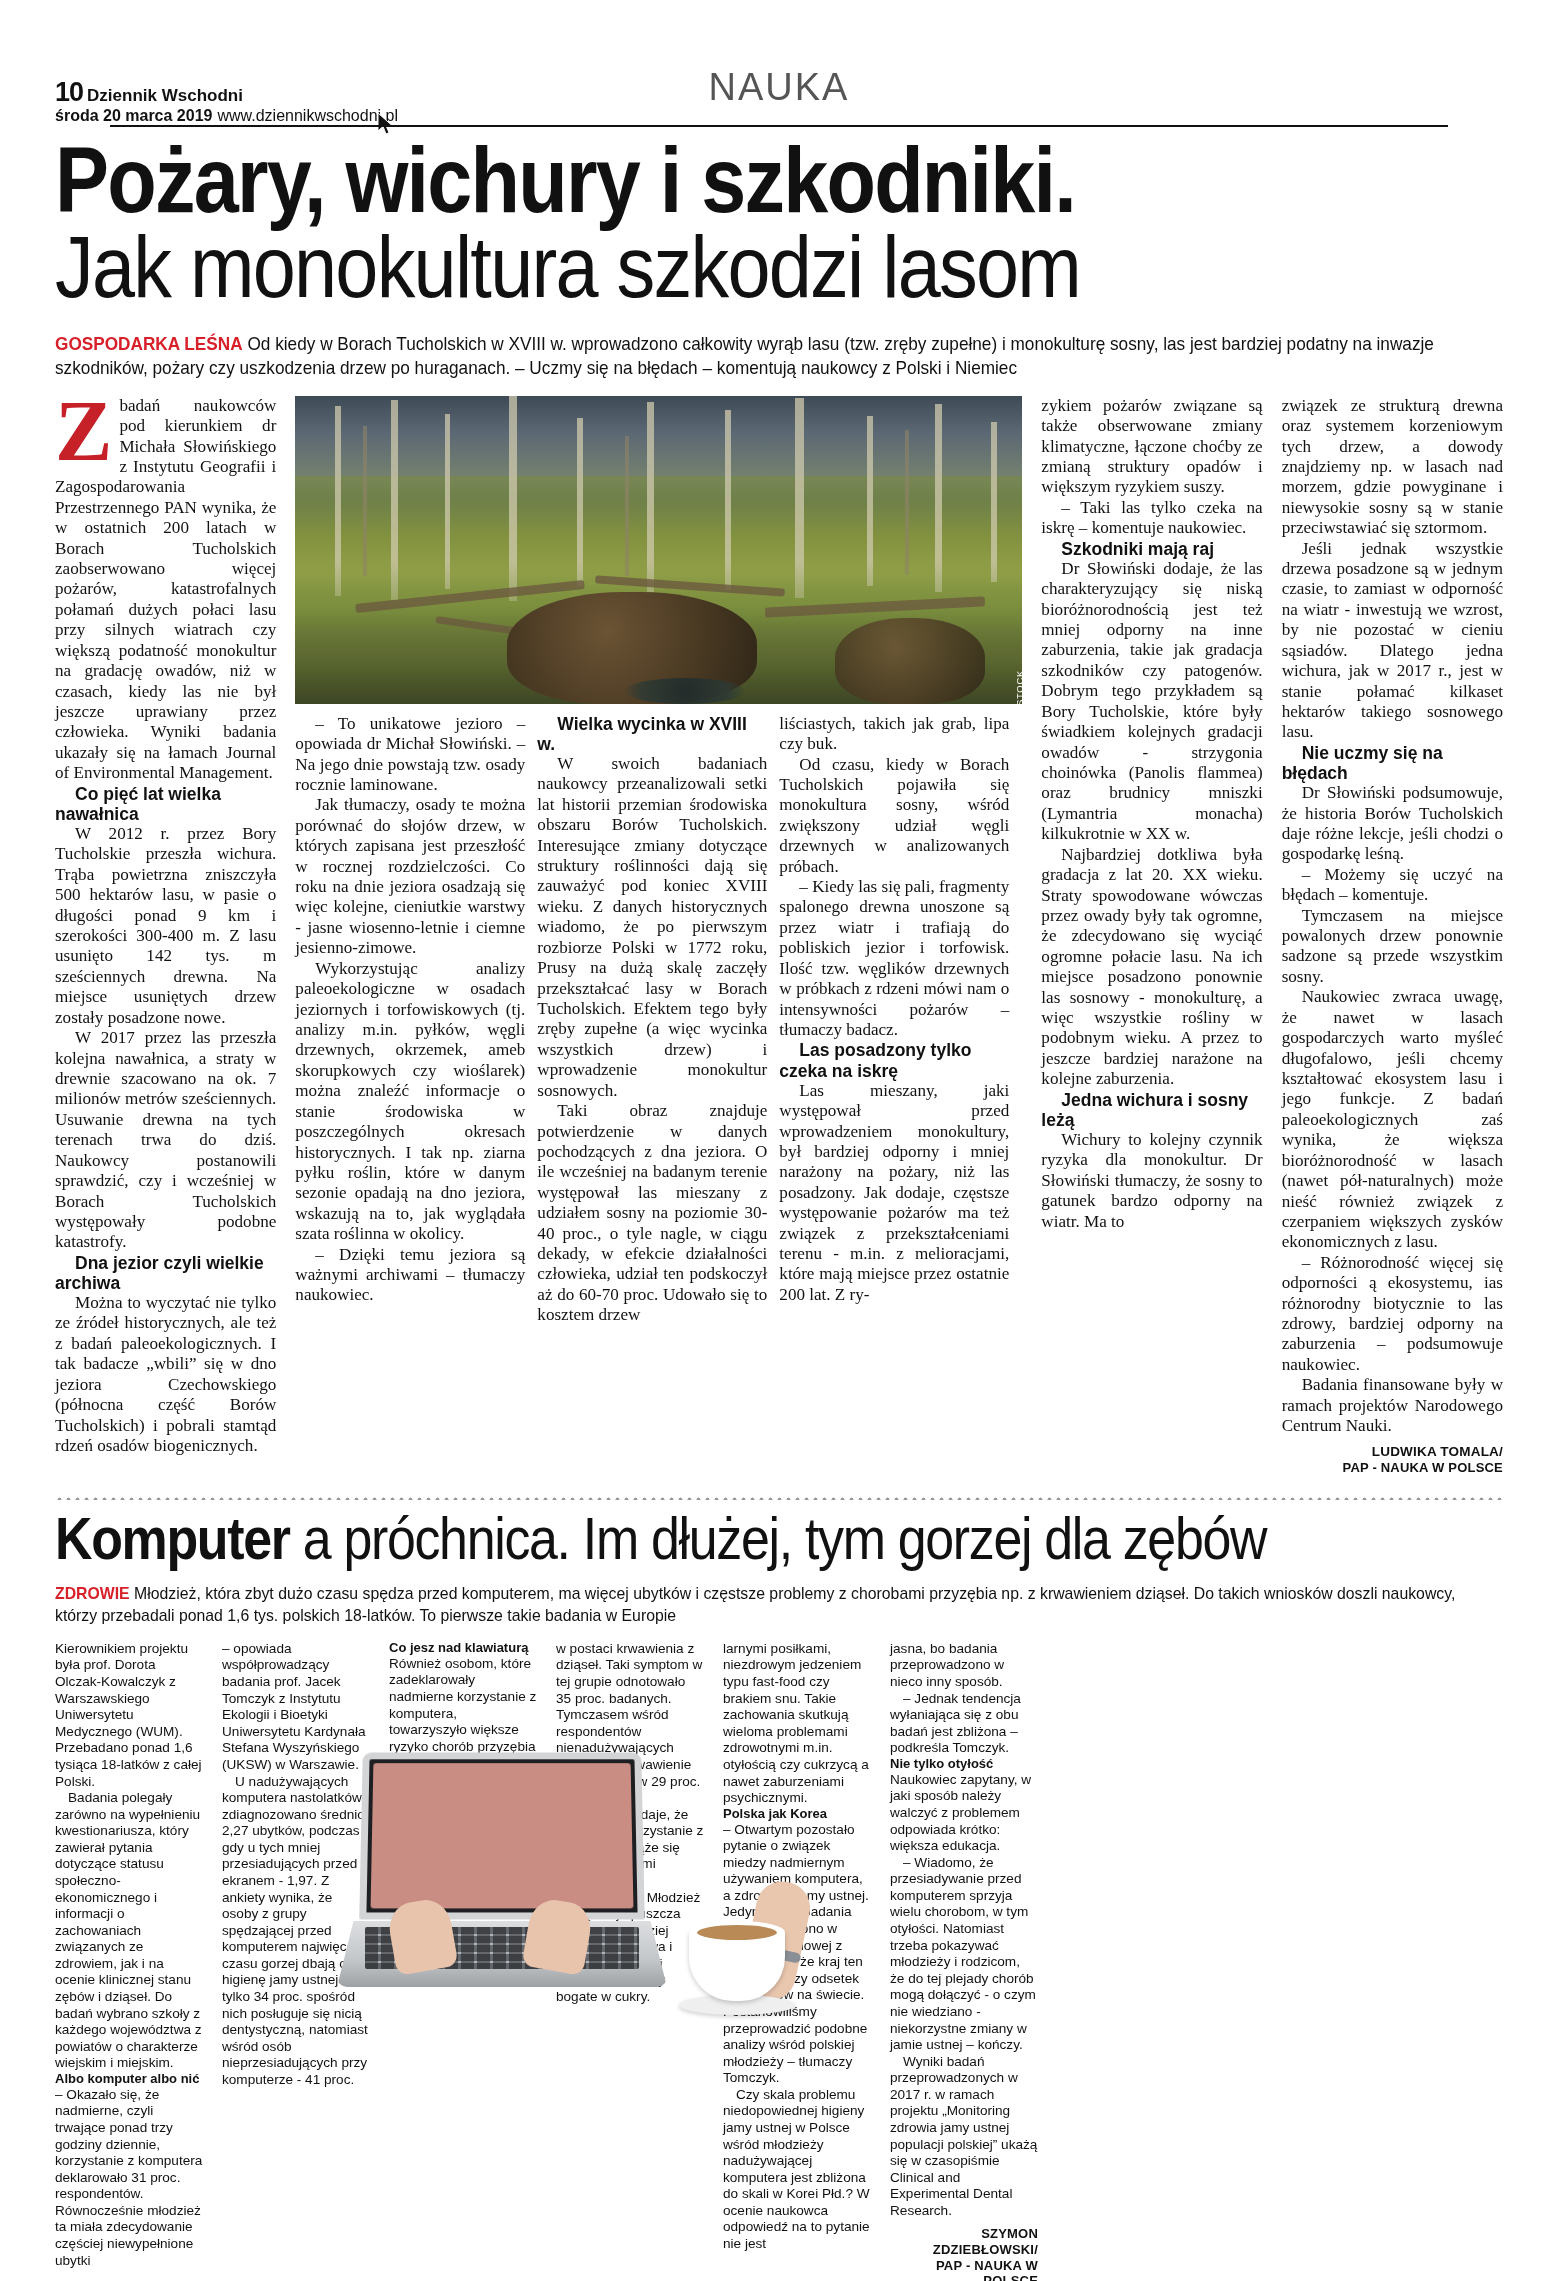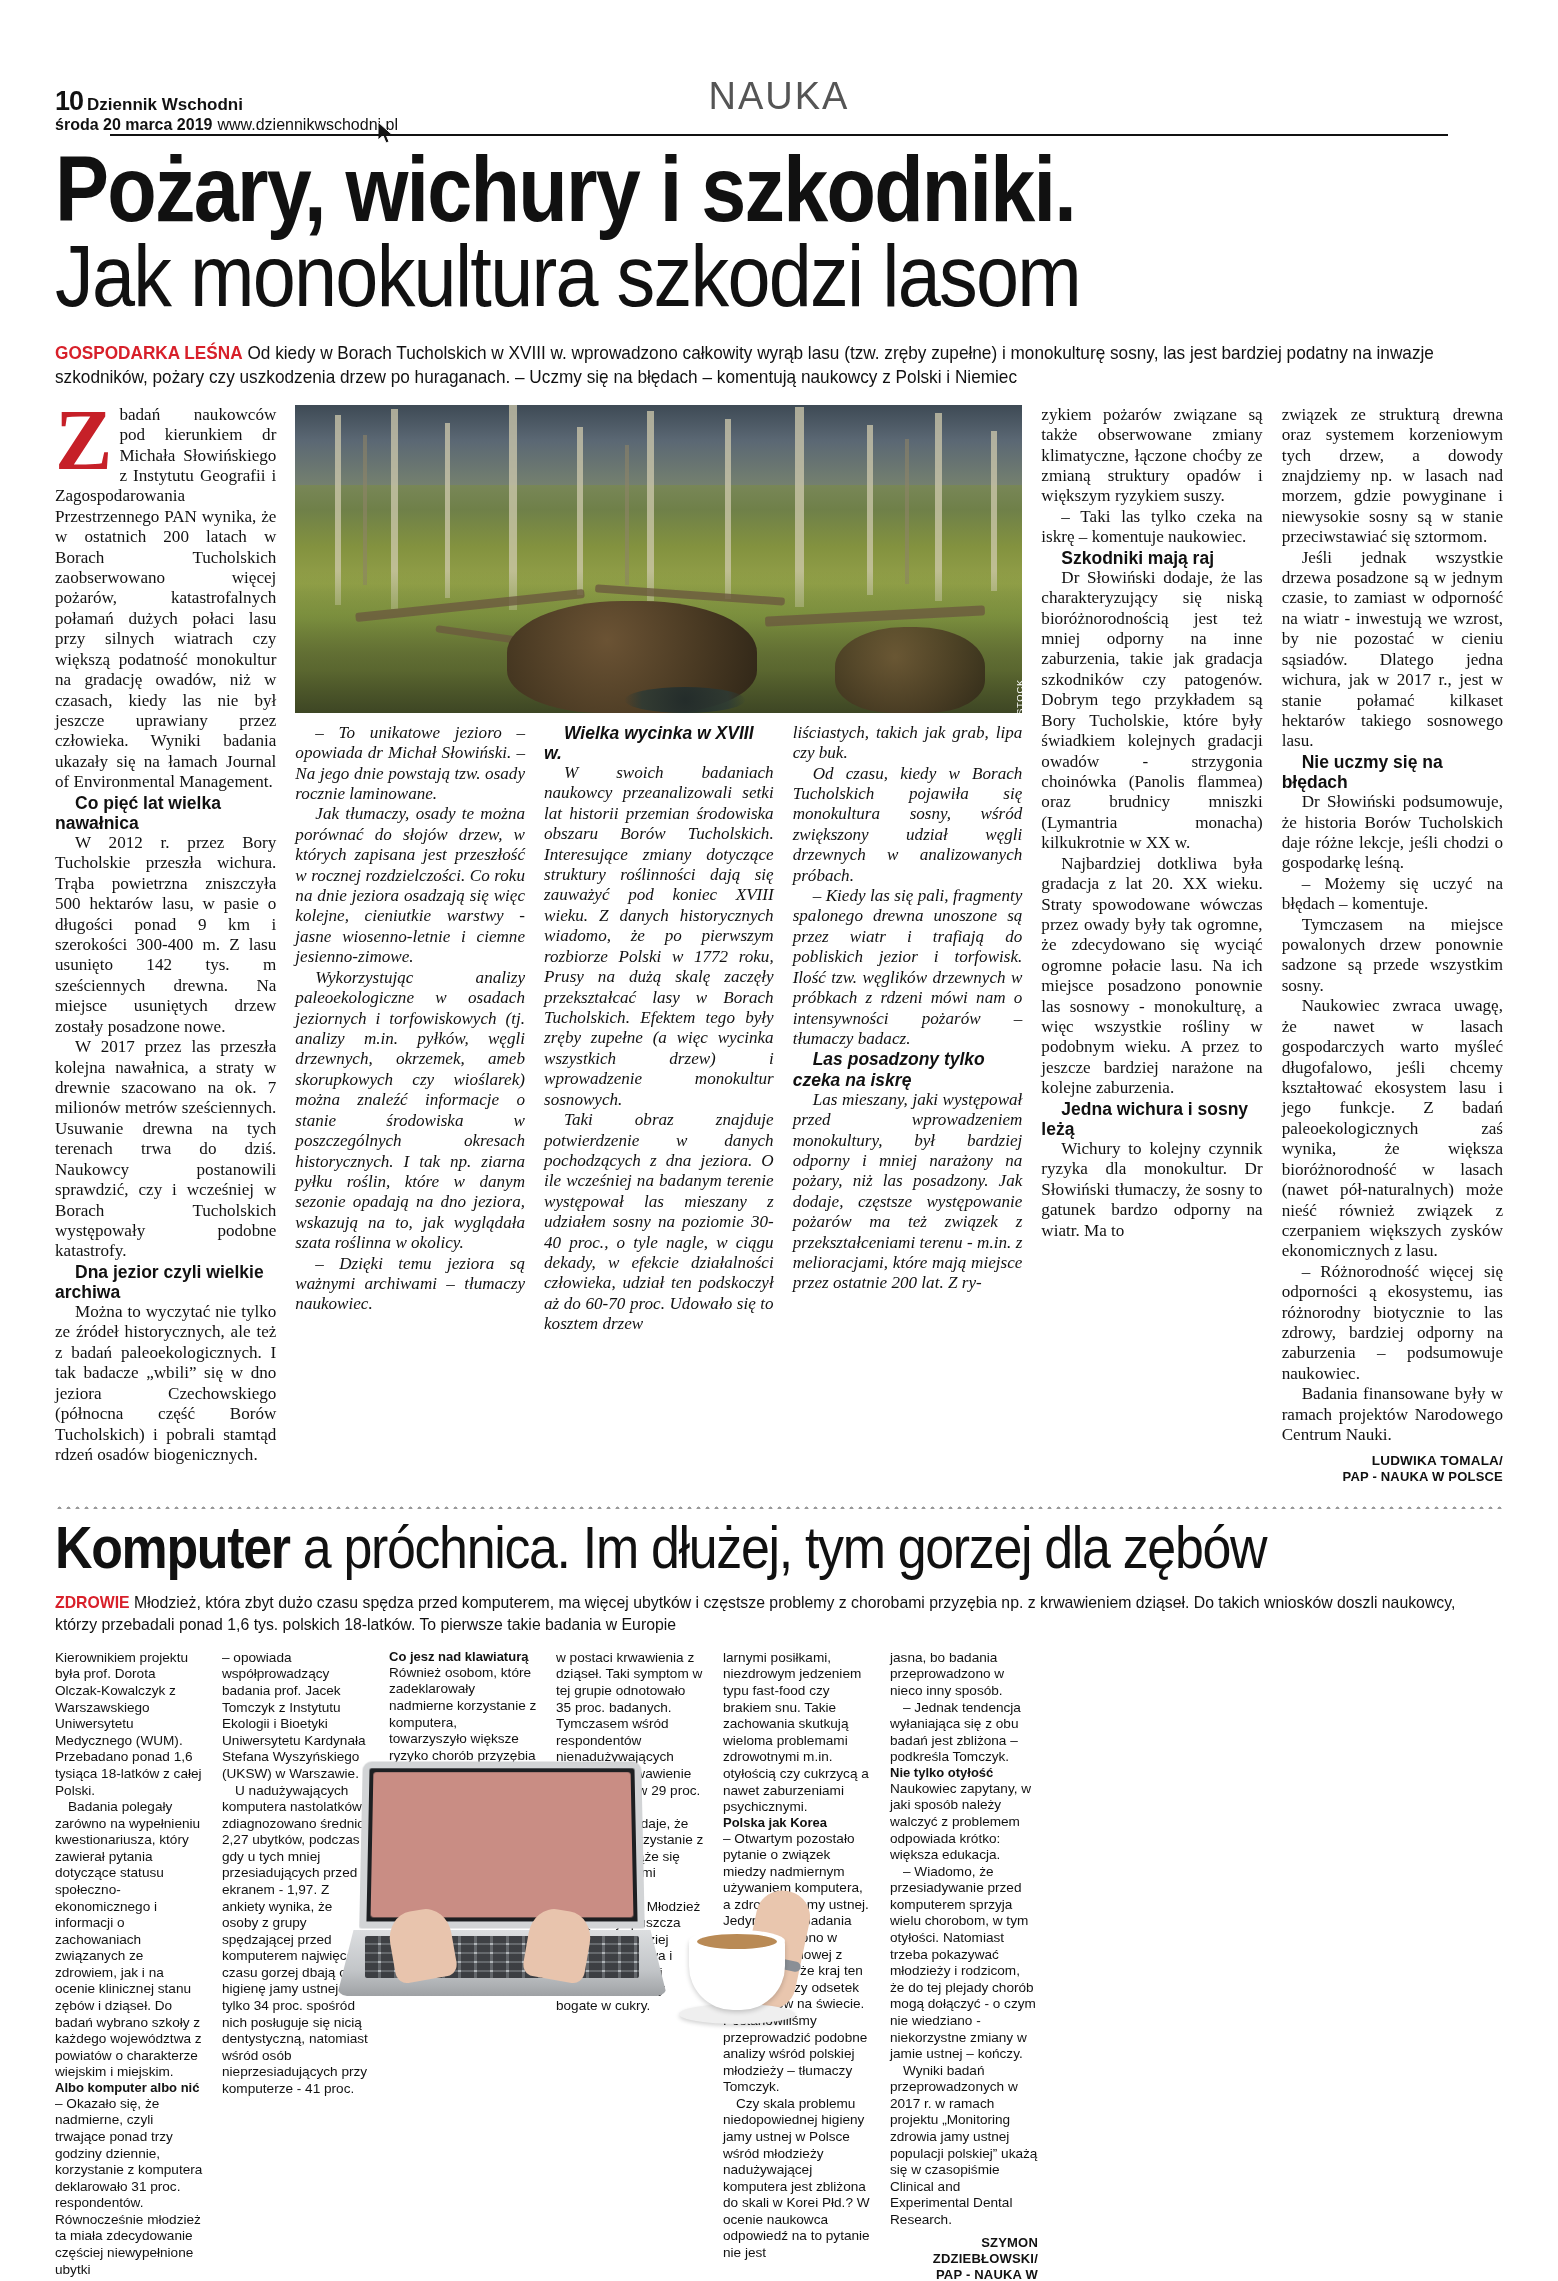--- a/index.html
+++ b/index.html
@@ -8,21 +8,21 @@
     width:1558px; height:2281px;
     background:#ffffff;
     font-family:"Liberation Serif", serif;
     color:#111;
     position:relative;
     overflow:hidden;
   }
   .page { position:relative; width:1558px; height:2281px; padding:0 55px; }
 
   
-  .masthead { position:relative; height:110px; padding-top:59px;margin-top:9px; }
+  .masthead { position:relative; height:110px; padding-top:59px; }
   .mast-left { position:absolute; left:0; top:78px; line-height:1.05; }
   .mast-line1 { font-family:"Liberation Sans", sans-serif; font-weight:bold; }
   .mast-pageno { font-size:27px; letter-spacing:-1px; }
   .mast-title { font-size:17px; margin-left:4px; }
   .mast-line2 { font-family:"Liberation Sans", sans-serif; font-size:16px; margin-top:2px; }
   .mast-date { font-weight:bold; }
   .mast-url { font-weight:normal; margin-left:5px; }
   .section-name {
     position:absolute; left:0; right:0; top:66px; text-align:center;
     font-family:"Liberation Sans", sans-serif; font-size:38px;
@@ -208,21 +208,21 @@
           <div class="fallen" style="left:300px;top:186px;width:190px;height:8px;transform:rotate(4deg);"></div>
           <div class="fallen" style="left:470px;top:206px;width:220px;height:10px;transform:rotate(-3deg);"></div>
           <div class="fallen" style="left:140px;top:232px;width:170px;height:7px;transform:rotate(8deg);"></div>
           <div class="rootball" style="left:212px;top:196px;width:250px;height:112px;"></div>
           <div class="rootball" style="left:540px;top:222px;width:150px;height:86px;opacity:.85;"></div>
           <div class="pool" style="left:330px;top:282px;width:120px;height:26px;"></div>
           <div class="photo-credit">FOT. P.JOTBIAN / SHUTTERSTOCK</div>
         </div>
       </div>
 
-      <div style="display:flex; gap:19px;font-style:italic;">
+      <div style="display:flex; gap:12px;">
         <div class="col">
           <p>– To unikatowe jezioro – opowiada dr Michał Słowiński. – Na jego dnie powstają tzw. osady rocznie laminowane.</p>
           <p>Jak tłumaczy, osady te można porównać do słojów drzew, w których zapisana jest przeszłość w rocznej rozdzielczości. Co roku na dnie jeziora osadzają się więc kolejne, cieniutkie warstwy - jasne wiosenno-letnie i ciemne jesienno-zimowe.</p>
           <p>Wykorzystując analizy paleoekologiczne w osadach jeziornych i torfowiskowych (tj. analizy m.in. pyłków, węgli drzewnych, okrzemek, ameb skorupkowych czy wioślarek) można znaleźć informacje o stanie środowiska w poszczególnych okresach historycznych. I tak np. ziarna pyłku roślin, które w danym sezonie opadają na dno jeziora, wskazują na to, jak wyglądała szata roślinna w okolicy.</p>
           <p>– Dzięki temu jeziora są ważnymi archiwami – tłumaczy naukowiec.</p>
         </div>
         <div class="col">
           <p class="subhead" style="margin-top:0;">Wielka wycinka w XVIII w.</p>
           <p>W swoich badaniach naukowcy przeanalizowali setki lat historii przemian środowiska obszaru Borów Tucholskich. Interesujące zmiany dotyczące struktury roślinności dają się zauważyć pod koniec XVIII wieku. Z danych historycznych wiadomo, że po pierwszym rozbiorze Polski w 1772 roku, Prusy na dużą skalę zaczęły przekształcać lasy w Borach Tucholskich. Efektem tego były zręby zupełne (a więc wycinka wszystkich drzew) i wprowadzenie monokultur sosnowych.</p>
           <p>Taki obraz znajduje potwierdzenie w danych pochodzących z dna jeziora. O ile wcześniej na badanym terenie występował las mieszany z udziałem sosny na poziomie 30-40 proc., o tyle nagle, w ciągu dekady, w efekcie działalności człowieka, udział ten podskoczył aż do 60-70 proc. Udowało się to kosztem drzew</p>

